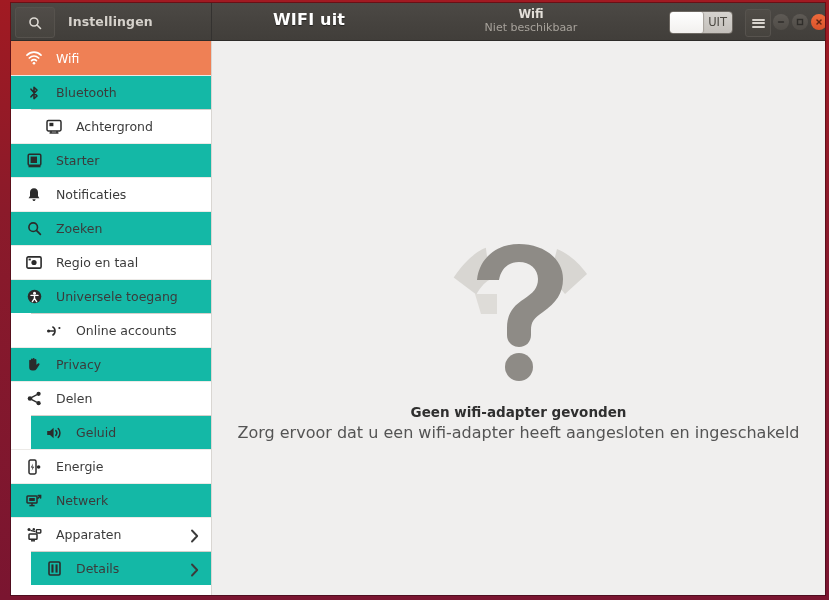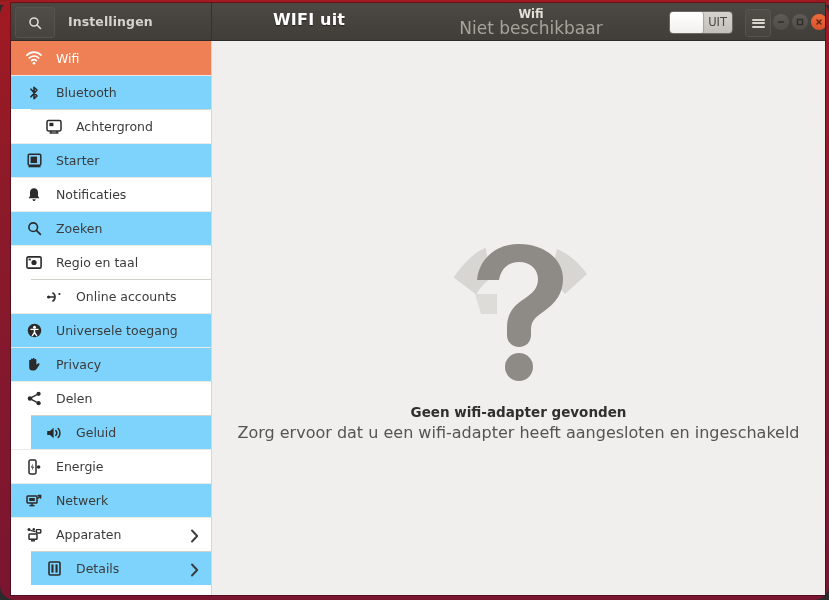--- a/index.html
+++ b/index.html
@@ -17,21 +17,20 @@
 
   
   #window-frame {
     position: absolute;
     left: 0; top: 0;
     width: 829px;
     height: 600px;
     box-sizing: border-box;
     background: linear-gradient(to bottom, #a11a22 0%, #8b1a2a 35%, #7a1530 100%);
     padding: 3px 4px 5px 11px;
-    border-radius: 15px;
   }
 
   
   #frame-top-accent {
     position: absolute;
     left: 0; top: 0;
     width: 829px;
     height: 5px;
     background: linear-gradient(to bottom, #8e1a1c 0%, #a21f25 60%, #951d28 100%);
   }
@@ -114,21 +113,21 @@
     text-align: center;
   }
   #panel-title {
     font-size: 11.5px;
     font-weight: bold;
     color: #e4e0da;
     line-height: 14px;
     white-space: nowrap;
   }
   #panel-subtitle {
-    font-size: 17px;
+    font-size: 11px;
     color: #a7a29b;
     line-height: 14px;
     white-space: nowrap;
   }
 
   
   #wifi-toggle {
     position: absolute;
     left: 658px;
     top: 8px;
@@ -219,21 +218,21 @@
   .side-item {
     position: relative;
     height: 34px;
     display: flex;
     align-items: center;
     padding-left: 12px;
     box-sizing: border-box;
     cursor: pointer;
     background: #ffffff;
   }
-  .side-item.alt { background: #7dd3fc; }
+  .side-item.alt { background: #14b8a6; }
   .side-item.selected {
     background: linear-gradient(to bottom, #f08a5c, #ec7747);
     background: #ef8055;
   }
   .side-item.group-start { border-top: 1px solid #d4d0cb; margin-left: 20px; }
   .side-sep-light { border-top: 1px solid #eceae7; }
 
   .side-icon {
     width: 22px;
     min-width: 22px;
@@ -424,40 +423,40 @@
         <div class="side-item side-sep-light">
           <span class="side-icon">
             <svg width="16" height="13" viewBox="0 0 16 13">
               <rect x="0.9" y="0.9" width="14.2" height="11.2" rx="1.4" fill="none" stroke="currentColor" stroke-width="1.6"></rect>
               <circle cx="8" cy="6.5" r="2.6" fill="currentColor"></circle>
               <rect x="2.6" y="2.6" width="2.2" height="1.8" fill="currentColor"></rect>
             </svg>
           </span>
           <span class="side-label">Regio en taal</span>
         </div>
+        <div class="side-item alt side-sep-light">
+          <span class="side-icon">
+            <svg width="15" height="15" viewBox="0 0 15 15">
+              <circle cx="7.5" cy="7.5" r="6.8" fill="currentColor"></circle>
+              <circle cx="7.5" cy="4.2" r="1.5" fill="#ffffff"></circle>
+              <path d="M4 6.4 L11 6.4 M7.5 6.4 L7.5 9.4 M7.5 9.4 L5.4 12.6 M7.5 9.4 L9.6 12.6" stroke="#ffffff" stroke-width="1.4" stroke-linecap="round" fill="none"></path>
+            </svg>
+          </span>
+          <span class="side-label">Universele toegang</span>
+        </div>
         <div class="side-item group-start">
           <span class="side-icon">
             <svg width="16" height="14" viewBox="0 0 16 14">
               <path d="M2 7 L8 7" stroke="currentColor" stroke-width="1.6" stroke-linecap="round"></path>
               <path d="M6.4 2.6 A5 5 0 0 1 6.4 11.4" fill="none" stroke="currentColor" stroke-width="1.6"></path>
               <circle cx="13.4" cy="4" r="1.1" fill="currentColor"></circle>
               <circle cx="2.6" cy="7" r="1.5" fill="currentColor"></circle>
             </svg>
           </span>
           <span class="side-label">Online accounts</span>
-        </div>
-        <div class="side-item alt side-sep-light">
-          <span class="side-icon">
-            <svg width="15" height="15" viewBox="0 0 15 15">
-              <circle cx="7.5" cy="7.5" r="6.8" fill="currentColor"></circle>
-              <circle cx="7.5" cy="4.2" r="1.5" fill="#ffffff"></circle>
-              <path d="M4 6.4 L11 6.4 M7.5 6.4 L7.5 9.4 M7.5 9.4 L5.4 12.6 M7.5 9.4 L9.6 12.6" stroke="#ffffff" stroke-width="1.4" stroke-linecap="round" fill="none"></path>
-            </svg>
-          </span>
-          <span class="side-label">Universele toegang</span>
         </div>
         <div class="side-item alt side-sep-light">
           <span class="side-icon">
             <svg width="15" height="15" viewBox="0 0 15 15">
               <path d="M2.2 6.6 L2.2 3.6 A0.9 0.9 0 0 1 4 3.6 L4 6.2 L4 2.4 A0.9 0.9 0 0 1 5.8 2.4 L5.8 6.2 L5.8 1.9 A0.9 0.9 0 0 1 7.6 1.9 L7.6 6.2 L7.6 2.8 A0.9 0.9 0 0 1 9.4 2.8 L9.4 7.8 L11 6.4 A1 1 0 0 1 12.4 7.8 L9.6 12 A3.6 3.6 0 0 1 6.6 13.6 L5.4 13.6 A3.4 3.4 0 0 1 2.2 10.2 Z" fill="currentColor"></path>
             </svg>
           </span>
           <span class="side-label">Privacy</span>
         </div>
         <div class="side-item side-sep-light">

